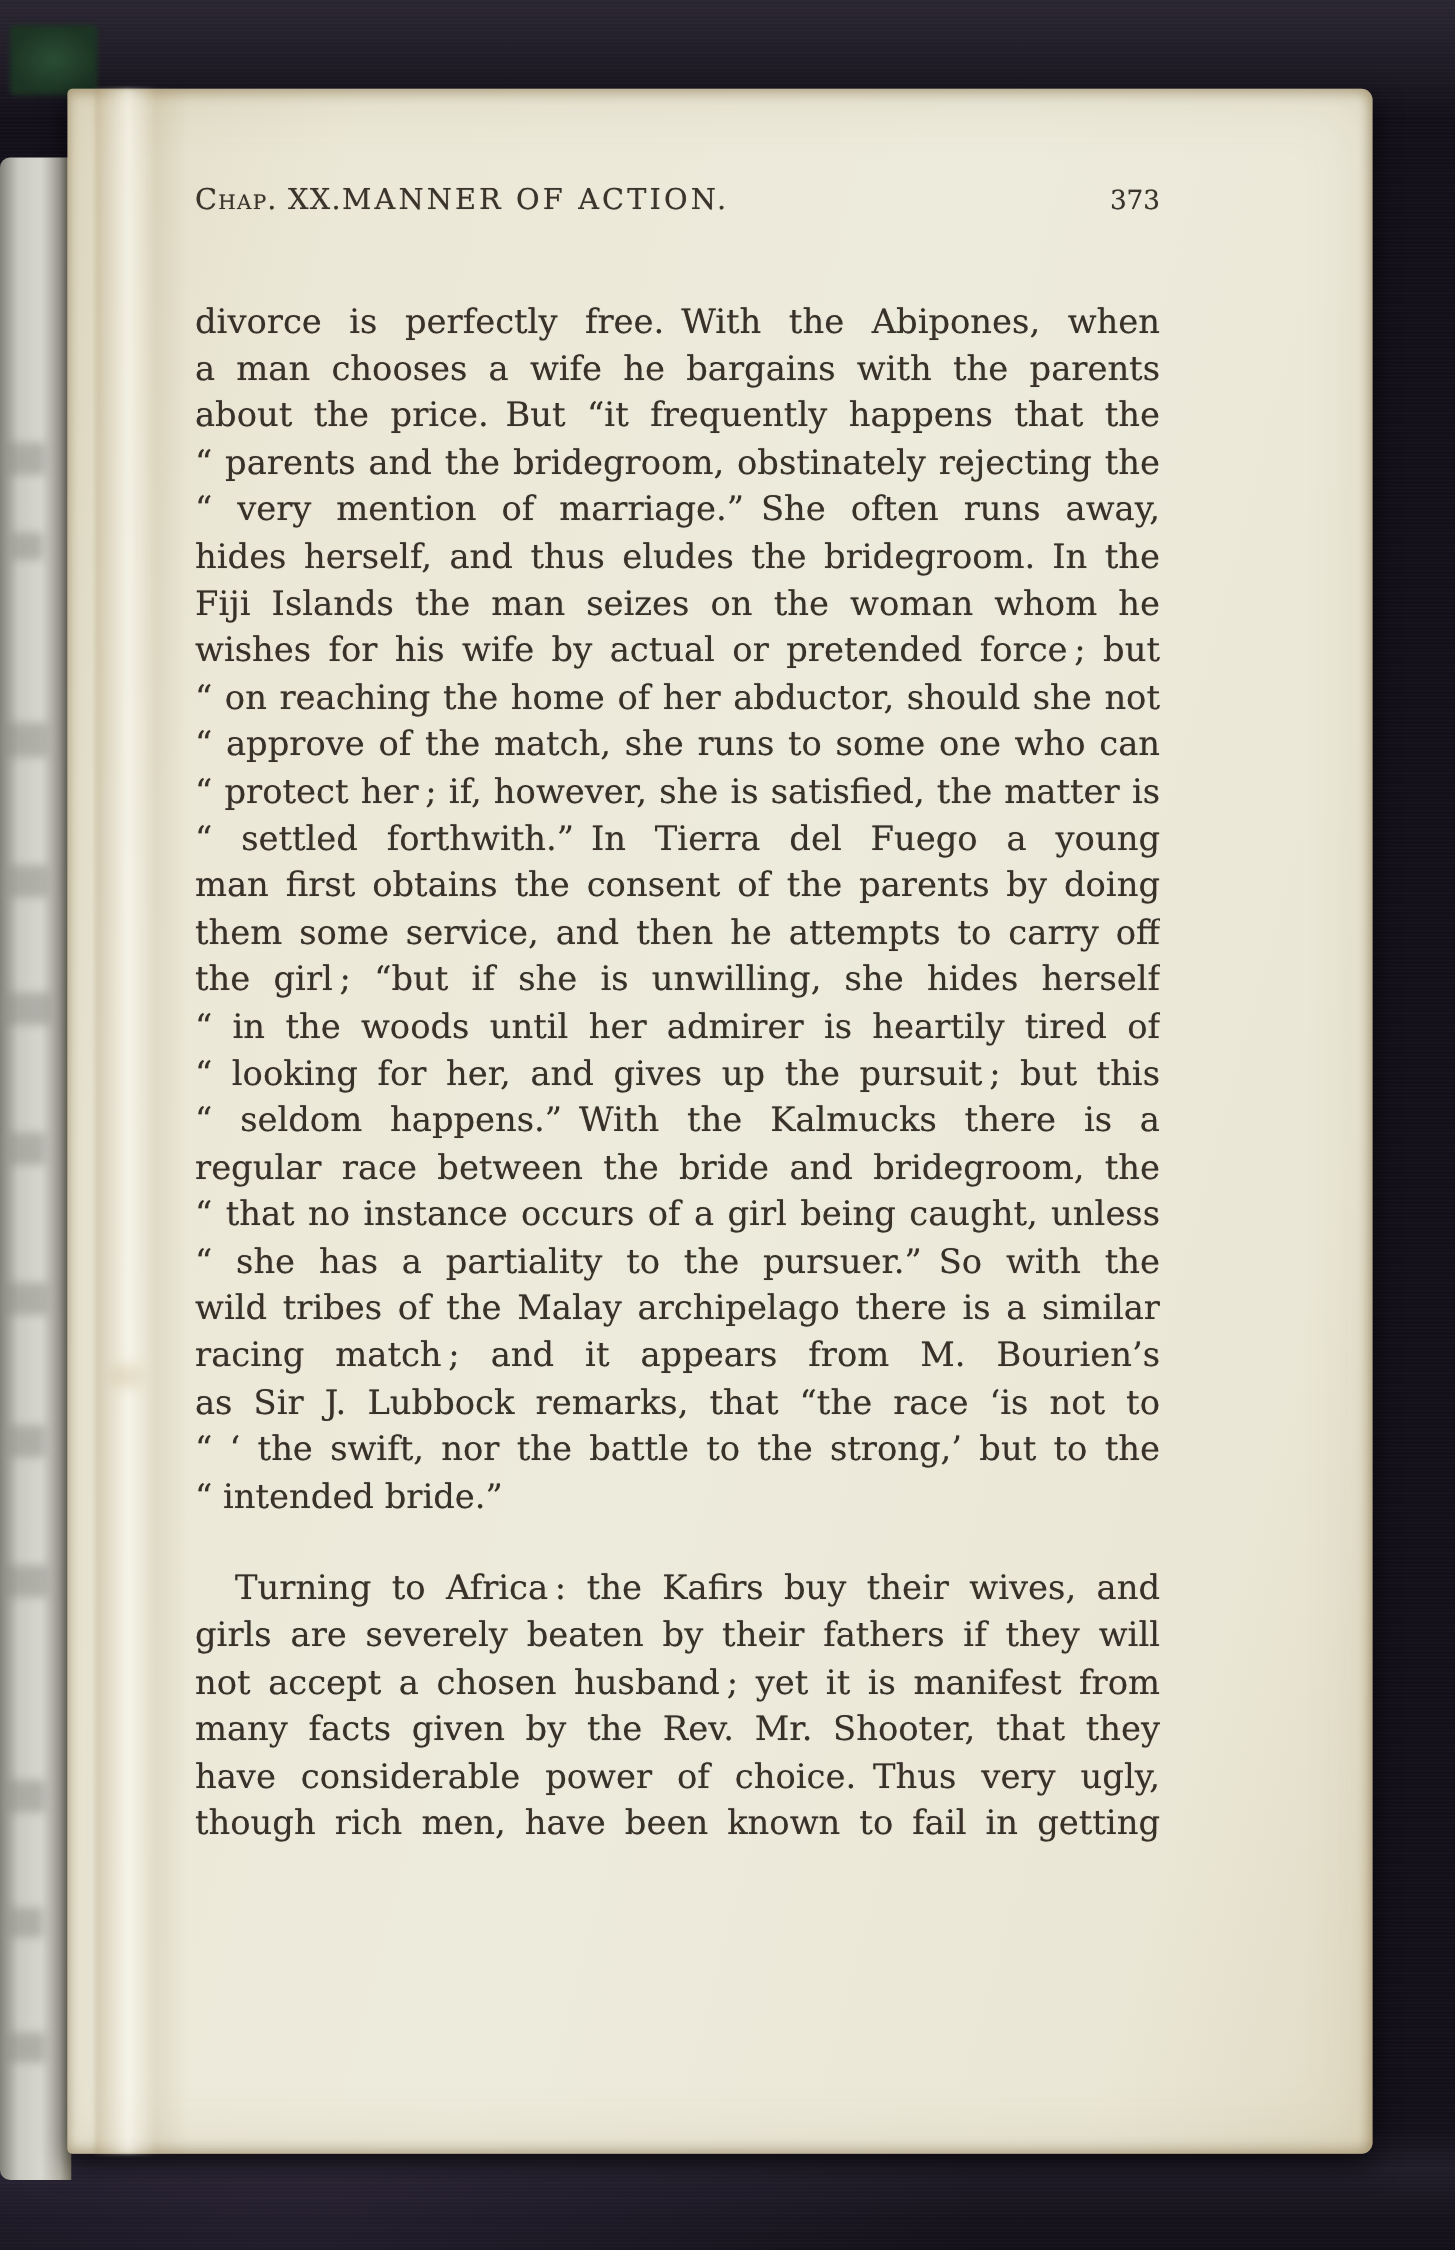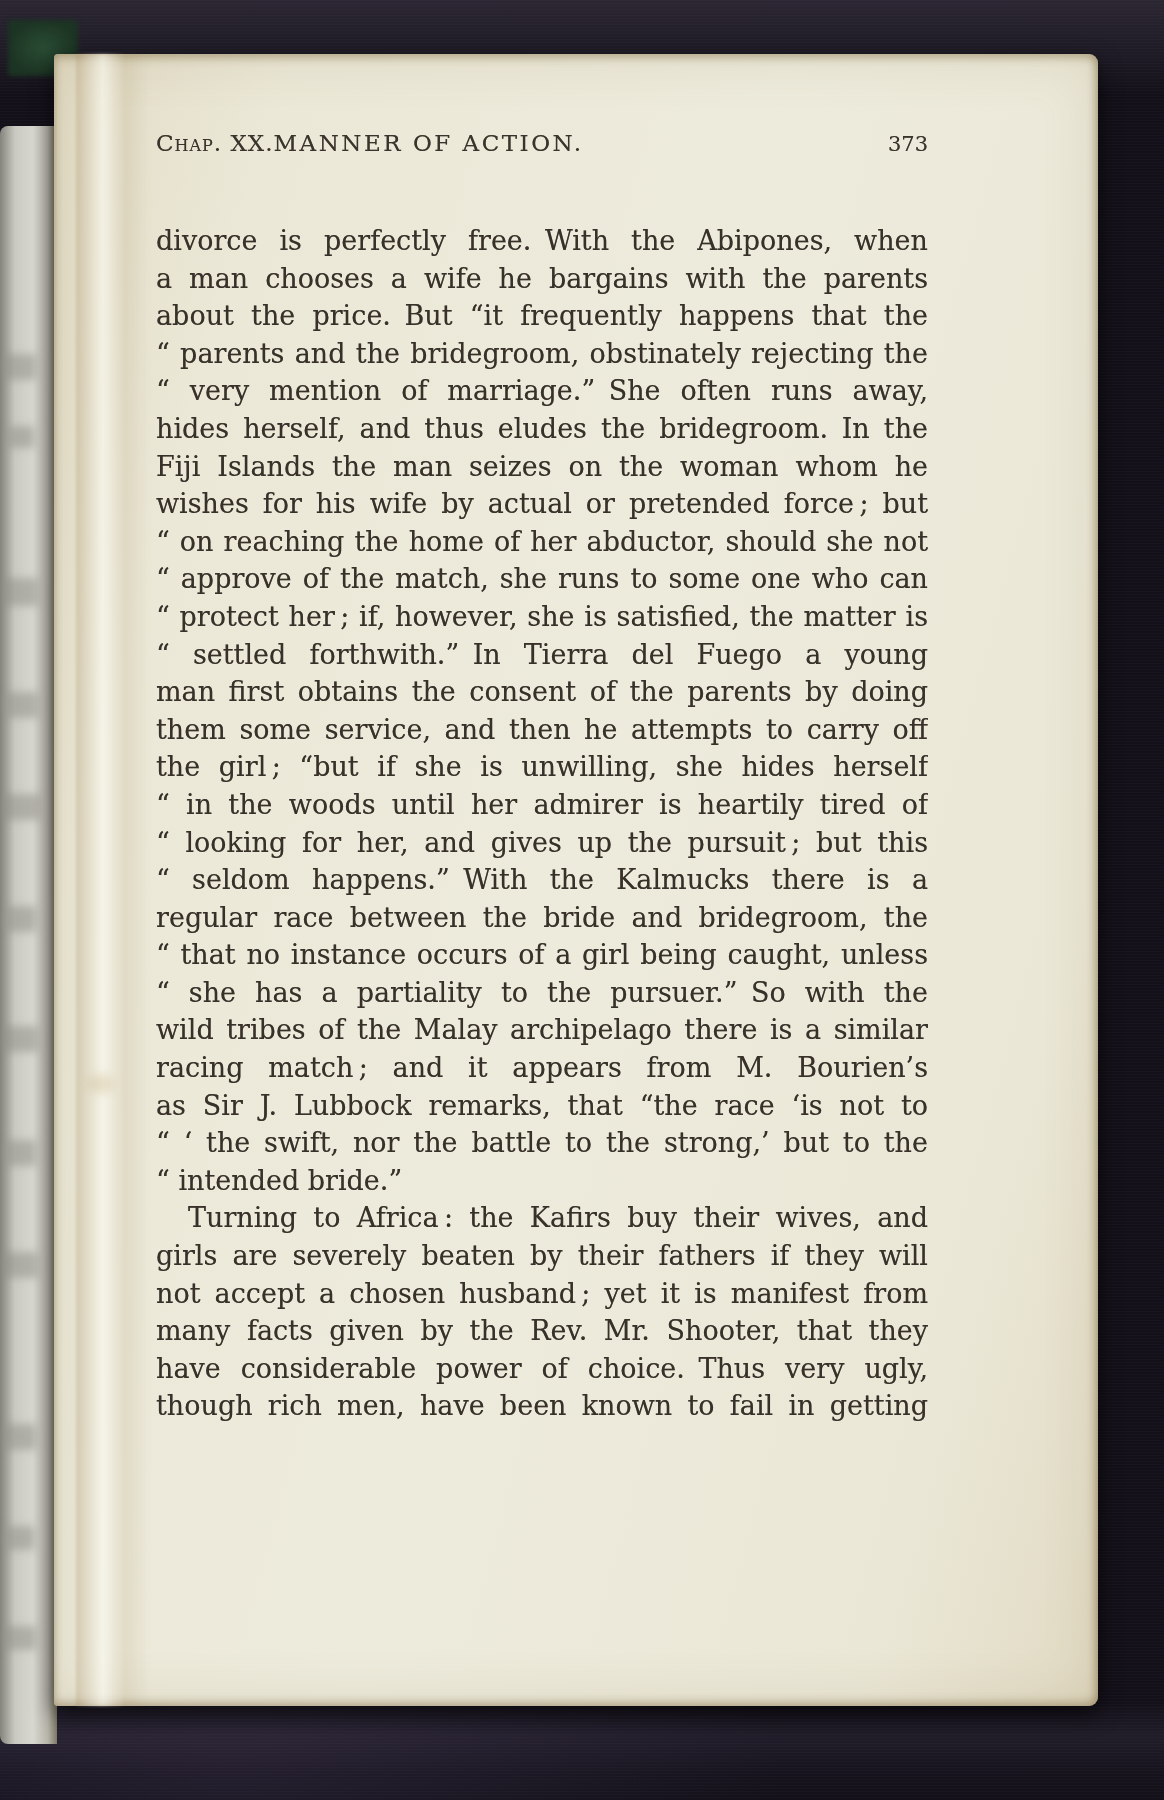--- a/index.html
+++ b/index.html
@@ -23,21 +23,21 @@
   }
   .facing-page{
     position:absolute;left:0;top:126px;width:57px;height:1618px;z-index:2;
     background:linear-gradient(90deg,#84847c 0%,#c9c9c1 26%,#d8d8d0 58%,#b7b4aa 84%,#7e7967 100%);
     border-radius:8px 0 0 8px;
   }
   .smudge{
     position:absolute;background:#8c8c85;filter:blur(4px);opacity:.5;border-radius:2px;
   }
   .page{
-    position:absolute;left:54px;top:54px;width:1044px;height:1652px;z-index:3;
+    position:absolute;left:54px;top:71px;width:1044px;height:1652px;z-index:3;
     background:linear-gradient(105deg,#e2dcc6 0%,#ebe8d7 16%,#edebdc 50%,#eae7d6 84%,#e1dac3 100%);
     border-radius:4px 9px 9px 4px;
     box-shadow:
       inset 0 0 55px rgba(128,103,54,.16),
       inset 0 5px 9px rgba(108,84,40,.26),
       inset -4px 0 9px rgba(108,84,40,.20),
       inset 0 -5px 9px rgba(108,84,40,.24),
       0 8px 22px rgba(0,0,0,.65);
   }
   .gutter-crease{
@@ -62,21 +62,21 @@
     color:#37312a;font-size:27px;line-height:37.6px;
     text-shadow:0 0 .6px rgba(55,45,35,.5);
   }
   .bline{
     text-align:justify;text-align-last:justify;
     height:37.6px;overflow:hidden;
   }
   .bline::after{content:"";display:inline-block;width:100%;height:0;}
   .bline.para-end{text-align-last:left;}
   .bline.para-end::after{display:none;}
-  .bline.indent{text-indent:32px;}
+  .bline.indent{text-indent:32px;margin-top:36px;}
 </style>
 </head>
 <body>
 
 <div class="scene">
 
   <div class="cover-green"></div>
 
   <div class="facing-page">
     <div class="smudge" style="left:4px;top:228px;width:32px;height:26px;"></div>

